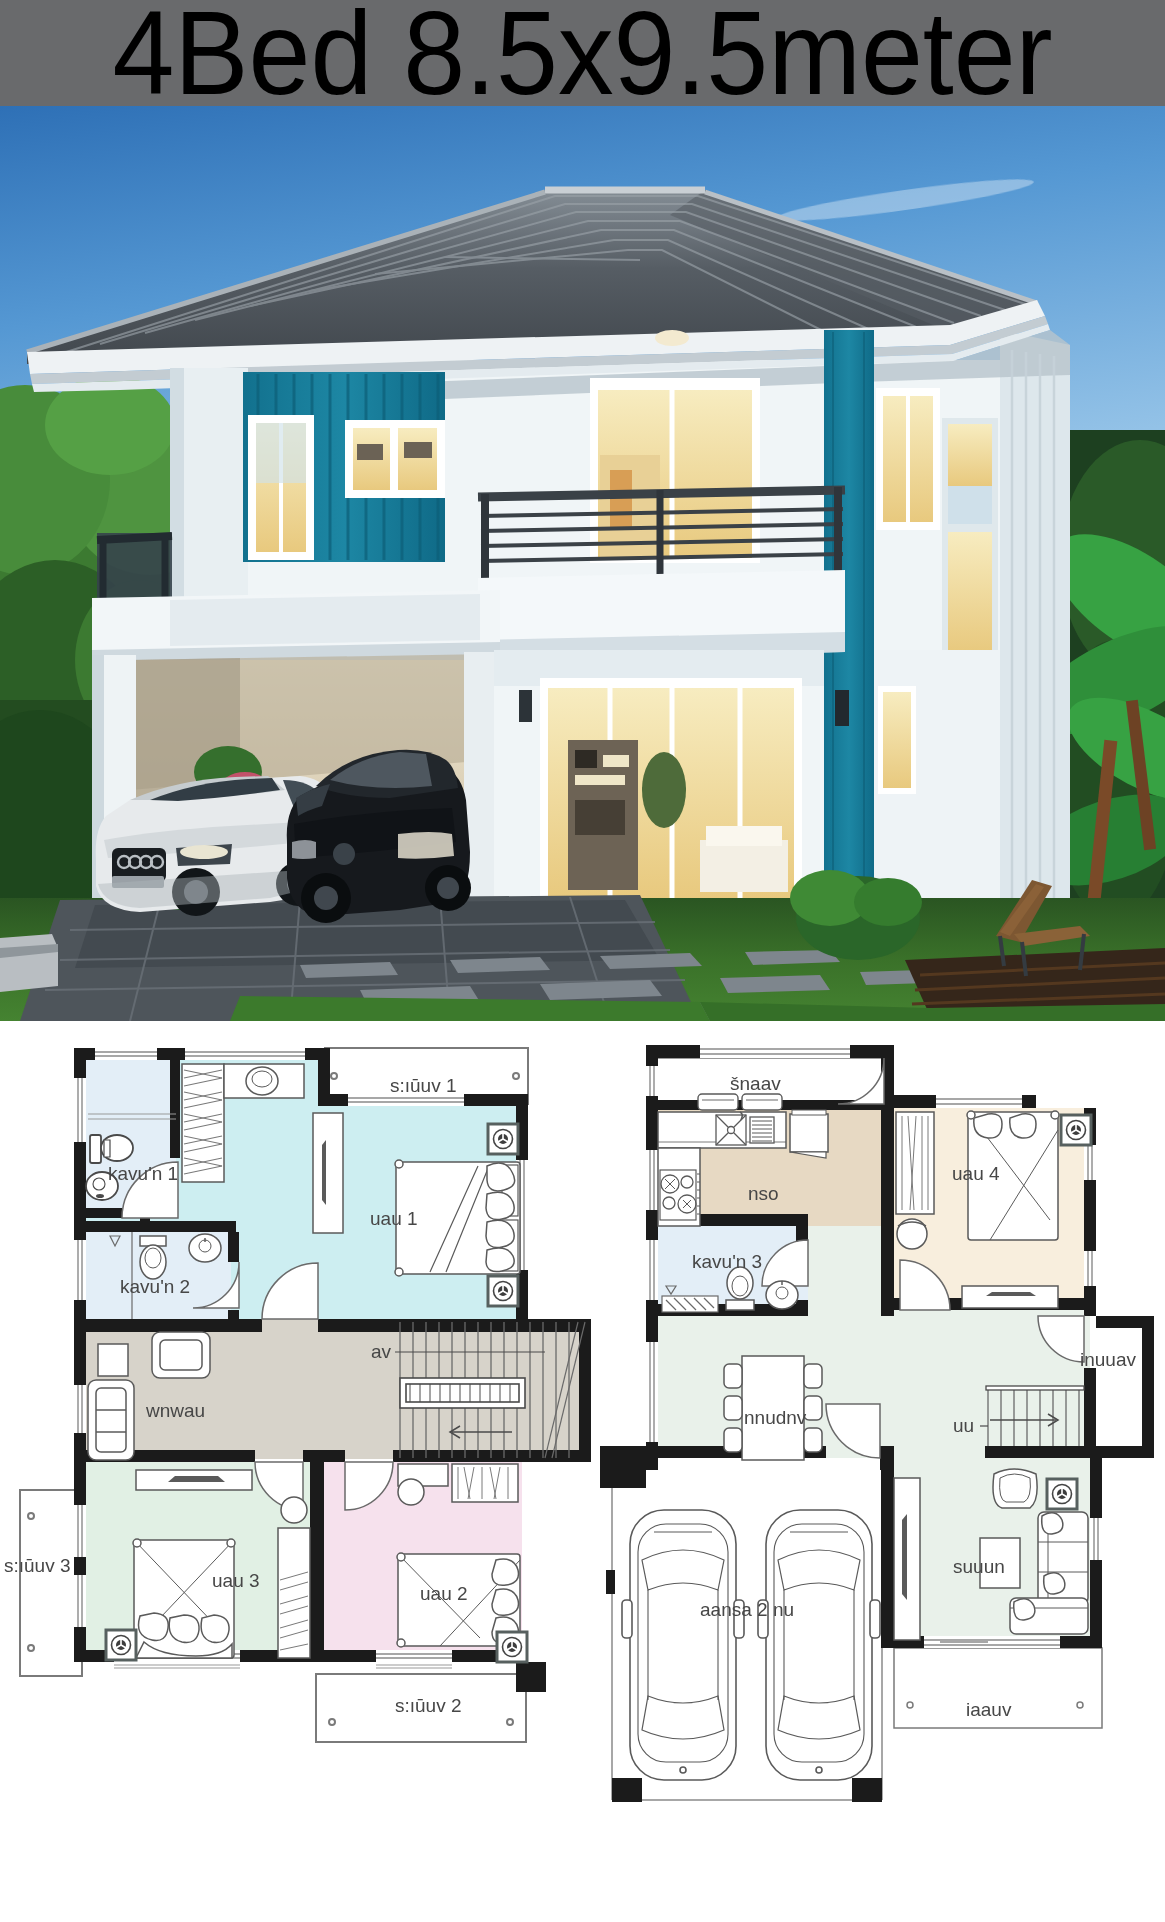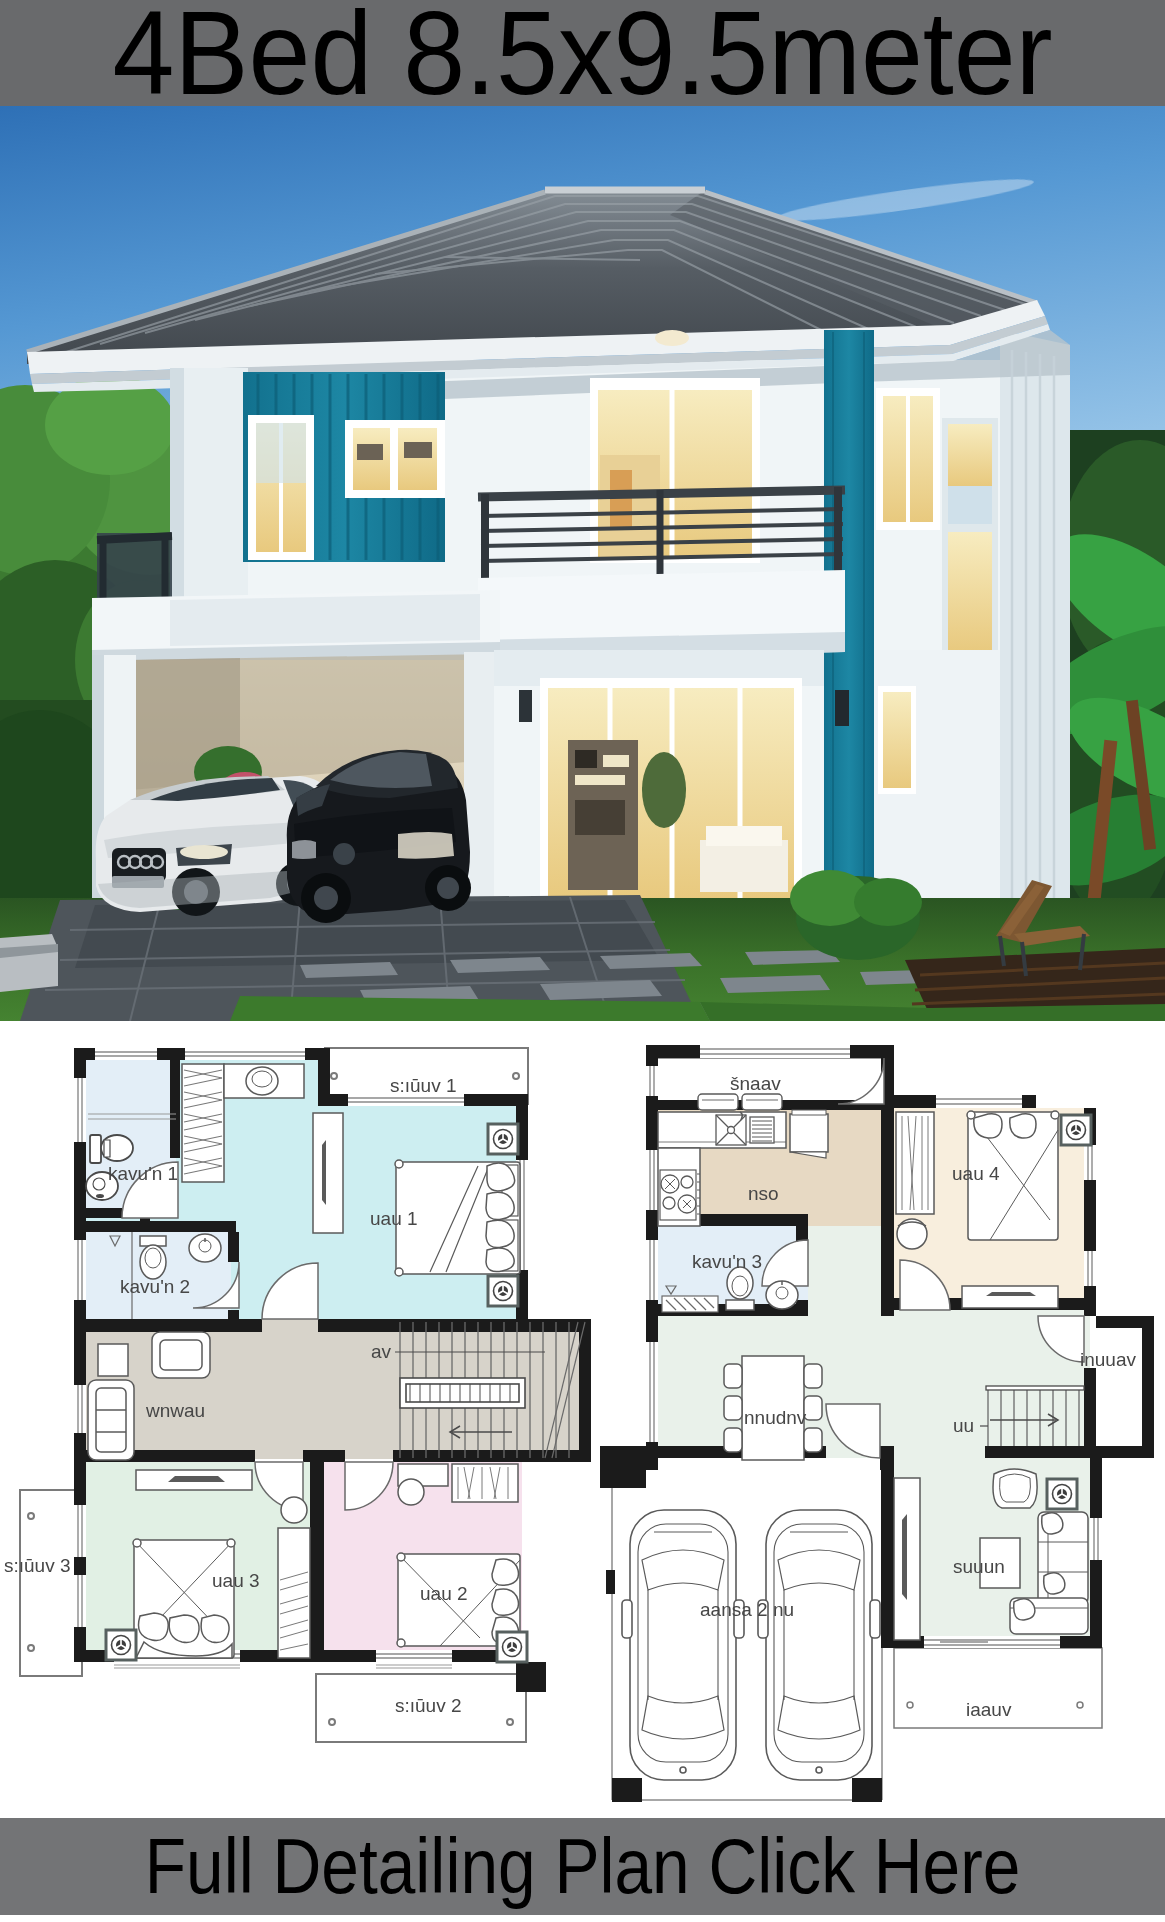--- a/index.html
+++ b/index.html
@@ -1213,16 +1213,13 @@
       <text x="953" y="1432">uu</text>
       <line x1="980" y1="1426" x2="988" y2="1426" stroke="#4a4a4a" stroke-width="1.2"></line>
       <text x="1080" y="1366">inuuav</text>
       <text x="953" y="1573">suuun</text>
       <text x="700" y="1616">aansa 2 nu</text>
       <text x="966" y="1716">iaauv</text>
     </g>
     </g>
   </svg>
 
-  <div class="banner" style="top:1818px;height:97px;background:#737476;">
-    <span style="display:inline-block;font-size:77px;line-height:97px;transform:scaleX(0.878);transform-origin:50% 50%;">Full Detailing Plan Click Here</span>
-  </div>
 </div>
 
 </body></html>

